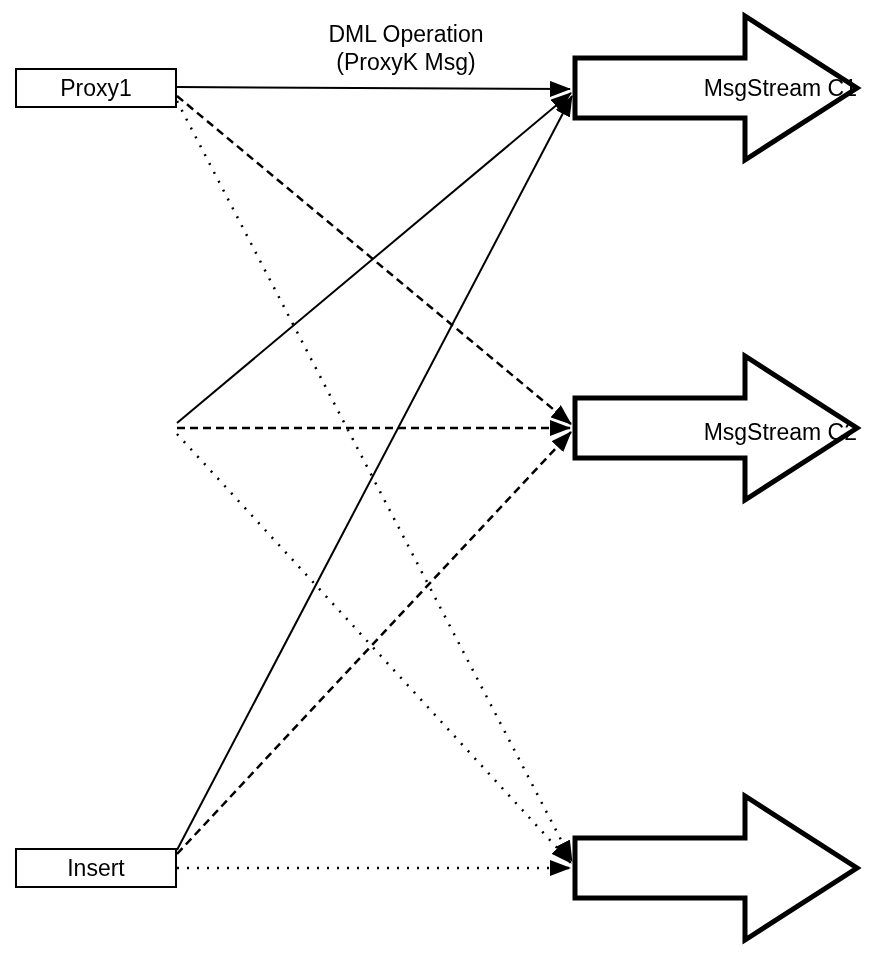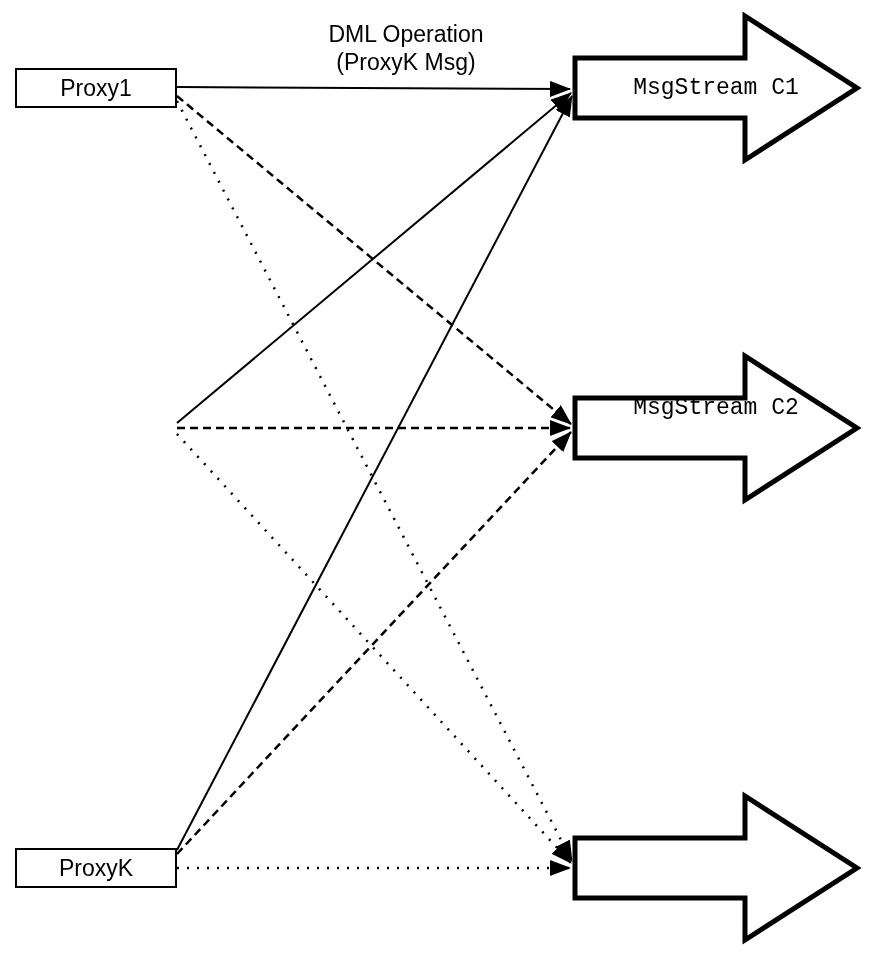--- a/index.html
+++ b/index.html
@@ -40,29 +40,28 @@
   #proxy-box-1 { top: 68px; }
   #proxy-box-2 { top: 408px; }
   #proxy-box-k { top: 848px; }
   .stream-label {
     position: absolute;
     left: 575px;
     width: 282px;
     height: 60px;
     display: flex;
     align-items: center;
-    justify-content: center;
+    justify-content: flex-end;
     font-size: 23px;
     line-height: 1;
     white-space: nowrap;
     pointer-events: none;
-    font-family: Liberation Mono, monospace;
   }
   #stream-label-c1 { top: 58px; }
-  #stream-label-c2 { top: 378px; }
+  #stream-label-c2 { top: 402px; }
   #stream-label-cn { top: 838px; }
   .diagram-title {
     position: absolute;
     left: 276px;
     top: 20px;
     width: 260px;
     text-align: center;
     font-size: 23px;
     line-height: 28px;
     white-space: nowrap;
@@ -99,21 +98,21 @@
 
   <div class="diagram-title">
     <div>DML Operation</div>
     <div>(ProxyK Msg)</div>
   </div>
 
   <div class="proxy-box" id="proxy-box-1">
     <span>Proxy1</span>
   </div>
   <div class="proxy-box" id="proxy-box-k">
-    <span>ProxyK</span>
+    <span>Insert</span>
   </div>
 
   <div class="stream-label" id="stream-label-c1">
     <span>MsgStream C1</span>
   </div>
   <div class="stream-label" id="stream-label-c2">
     <span>MsgStream C2</span>
   </div>
 
 </div>

